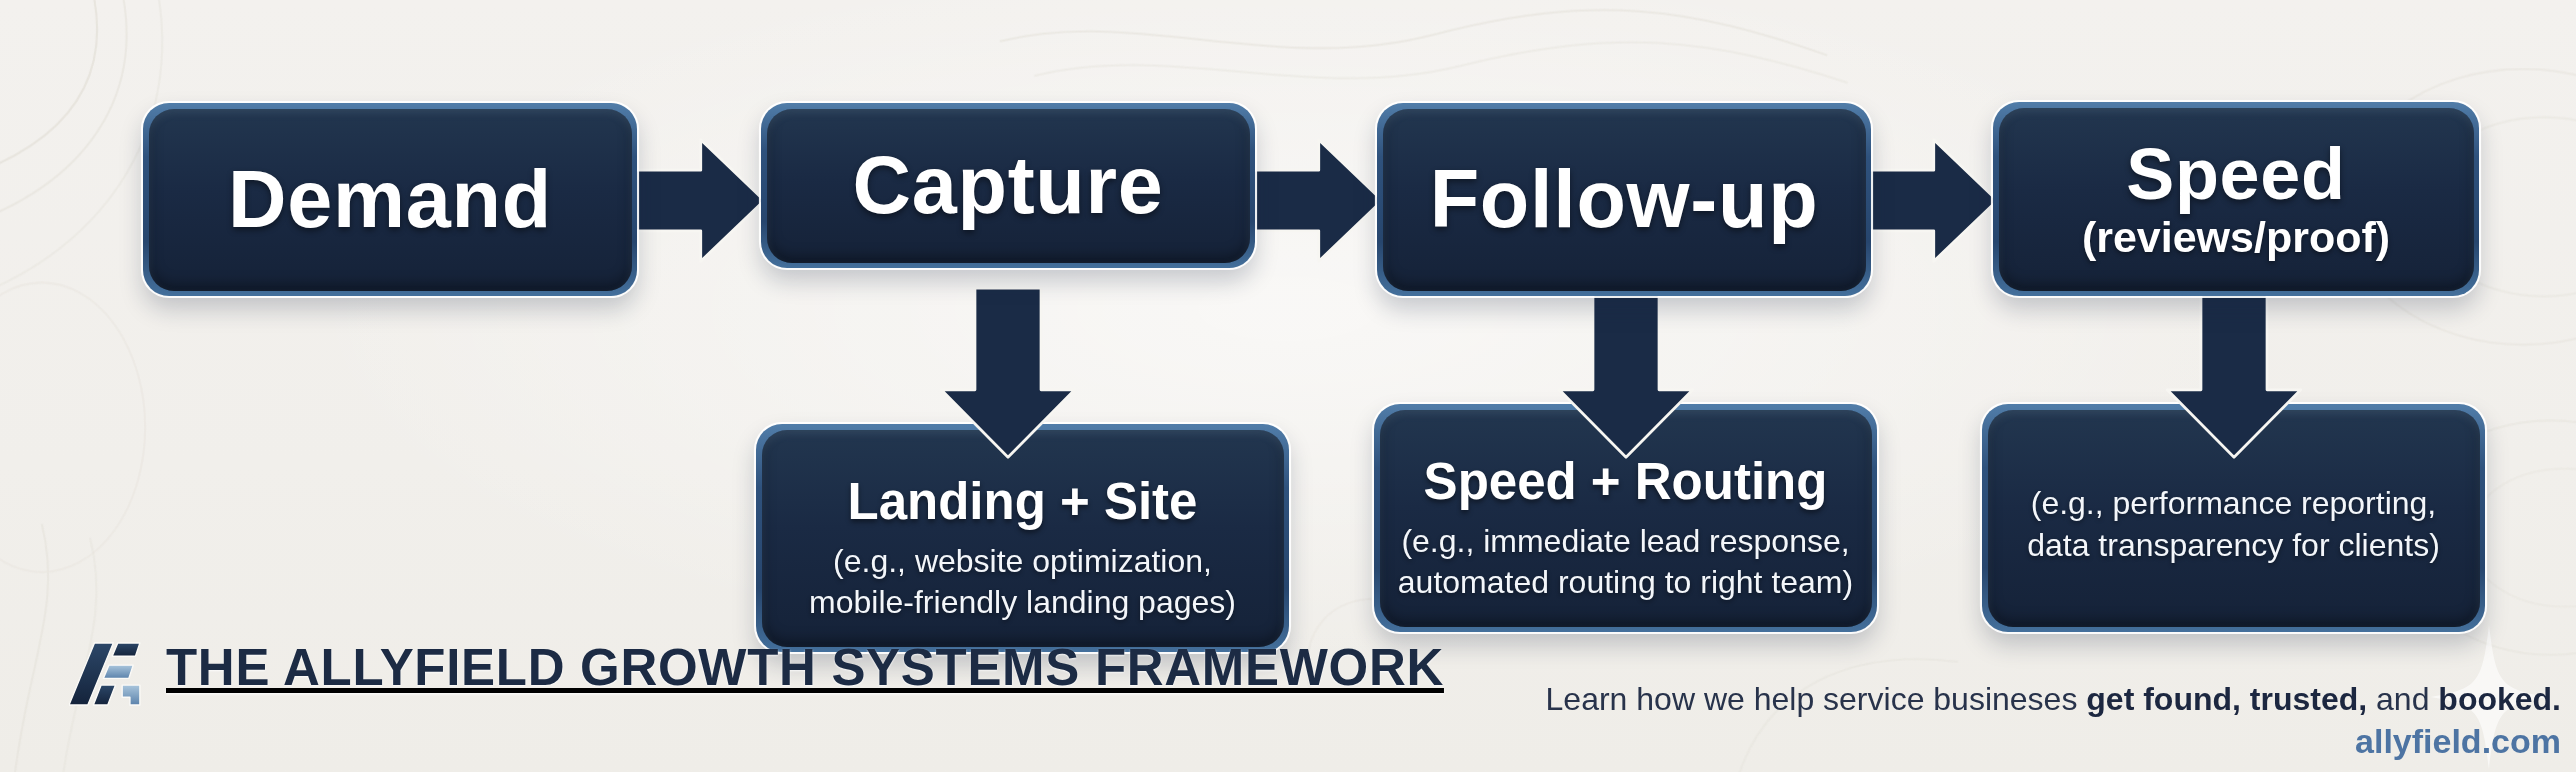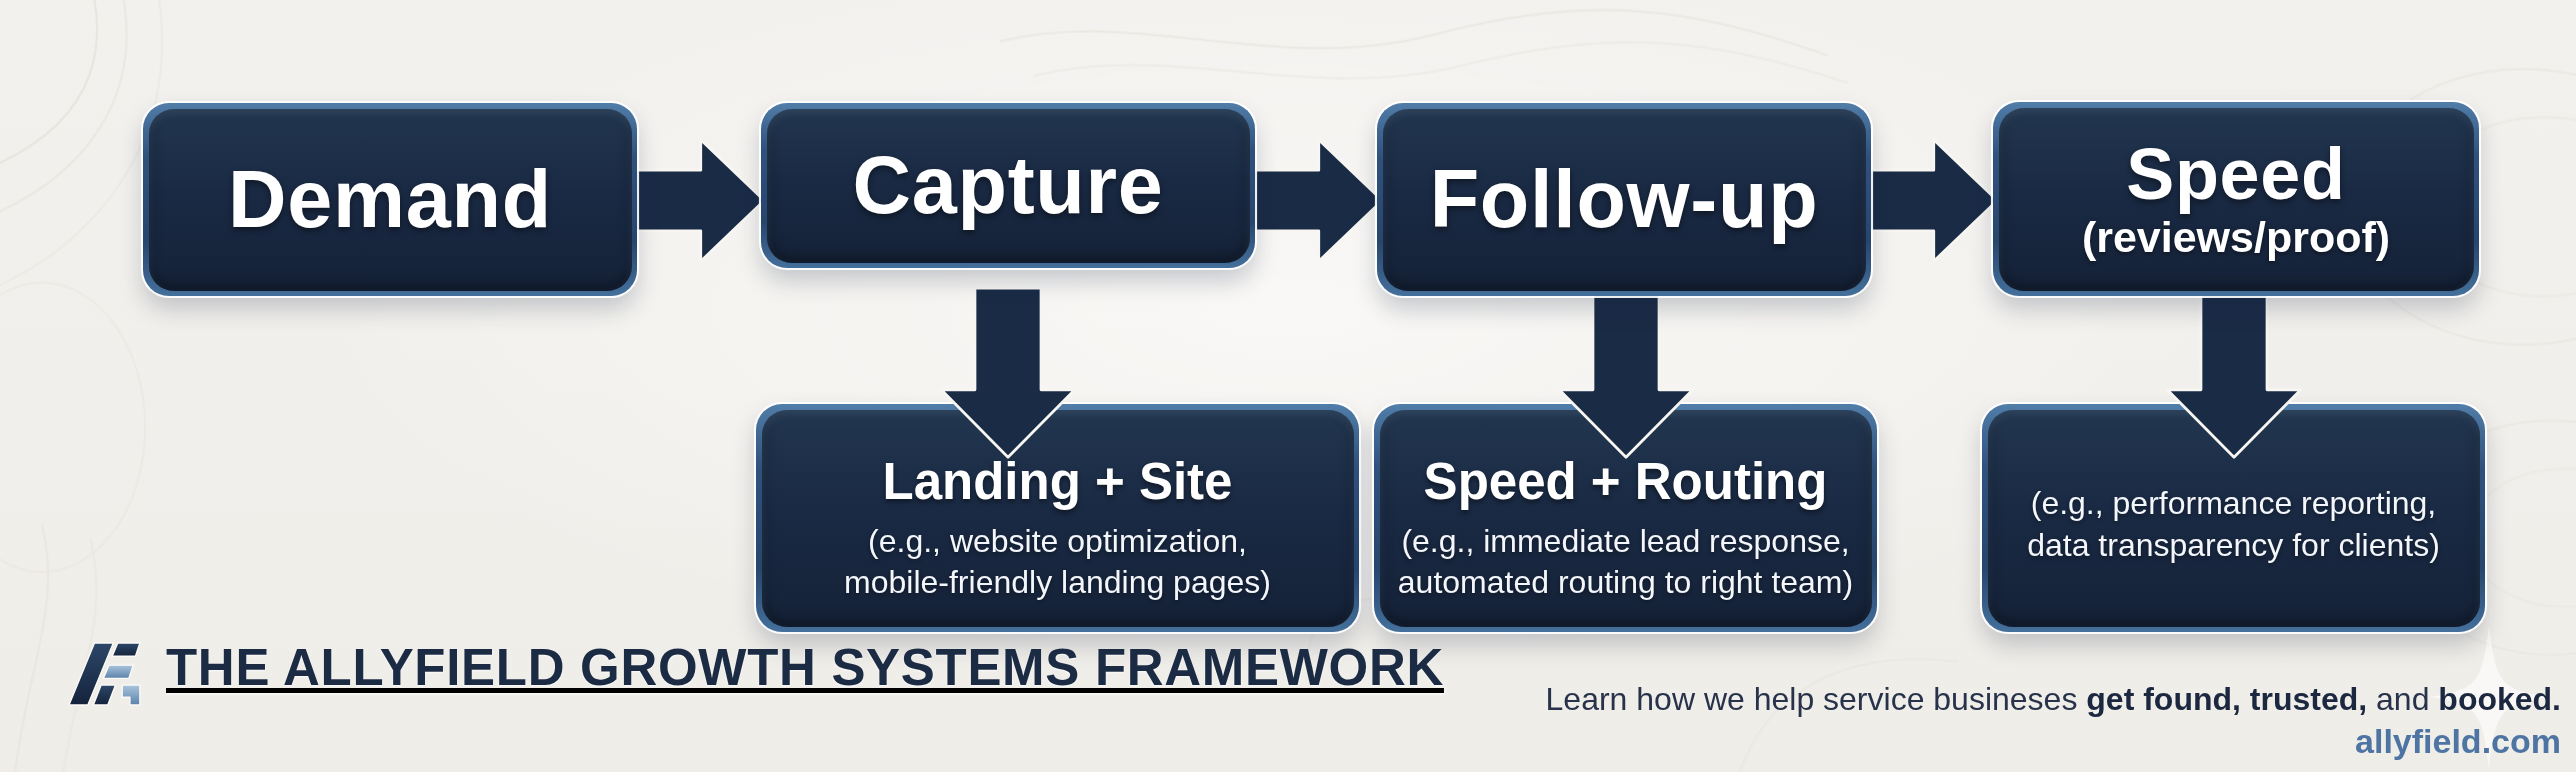--- a/index.html
+++ b/index.html
@@ -132,21 +132,21 @@
   <svg class="arrow arrow-down" style="left:939px;top:288px;" width="138" height="172" viewBox="0 0 200 250">
     <polygon points="52,0 148,0 148,148 197,148 100,246 3,148 52,148"></polygon>
   </svg>
   <svg class="arrow arrow-down" style="left:1557px;top:288px;" width="138" height="172" viewBox="0 0 200 250">
     <polygon points="52,0 148,0 148,148 197,148 100,246 3,148 52,148"></polygon>
   </svg>
   <svg class="arrow arrow-down" style="left:2165px;top:288px;" width="138" height="172" viewBox="0 0 200 250">
     <polygon points="52,0 148,0 148,148 197,148 100,246 3,148 52,148"></polygon>
   </svg>
 
-  <div class="box sub-box" style="left:756px;top:404px;width:603px;height:228px;">
+  <div class="box sub-box" style="left:756px;top:424px;width:533px;height:228px;">
     <div class="box-inner">
       <div class="sub-title">Landing + Site</div>
       <div class="sub-desc">
         <span>(e.g., website optimization,</span><br>
         <span>mobile-friendly landing pages)</span>
       </div>
     </div>
   </div>
 
   <div class="box sub-box" style="left:1374px;top:404px;width:503px;height:228px;">

